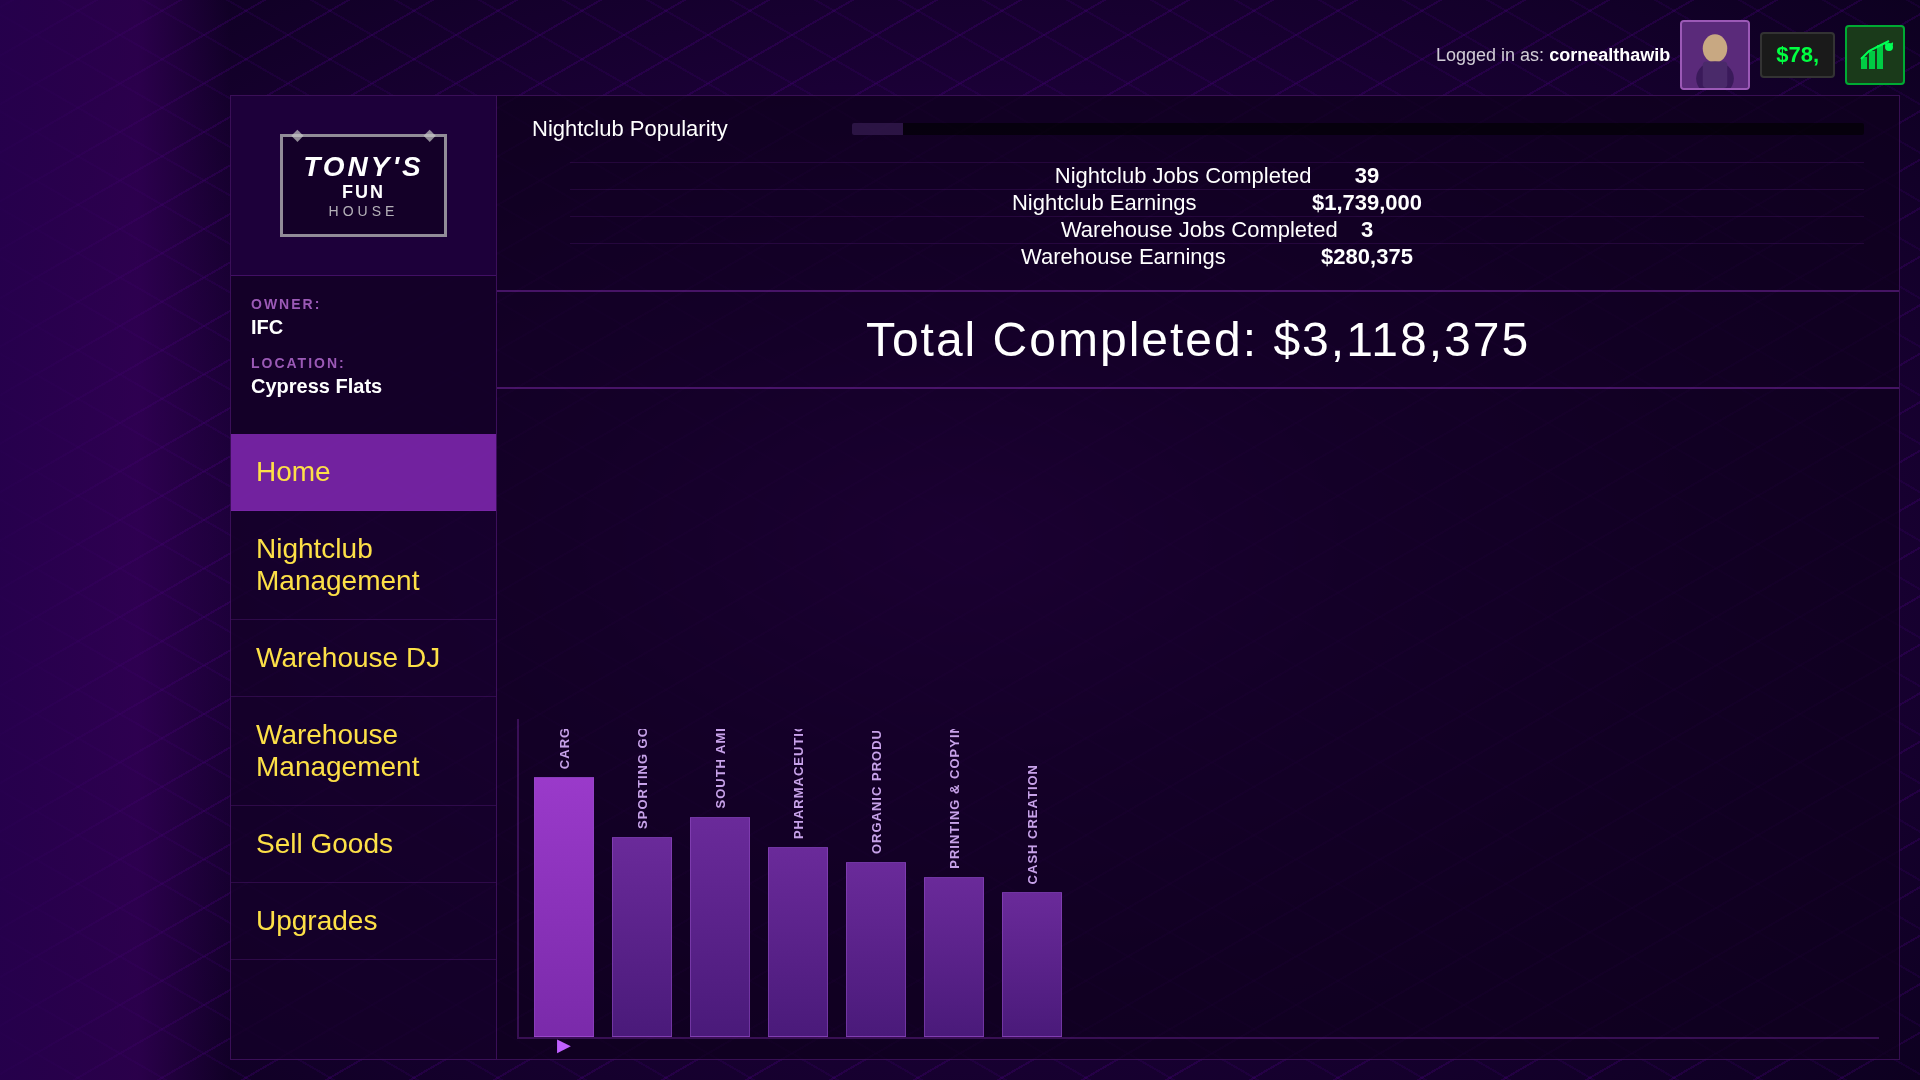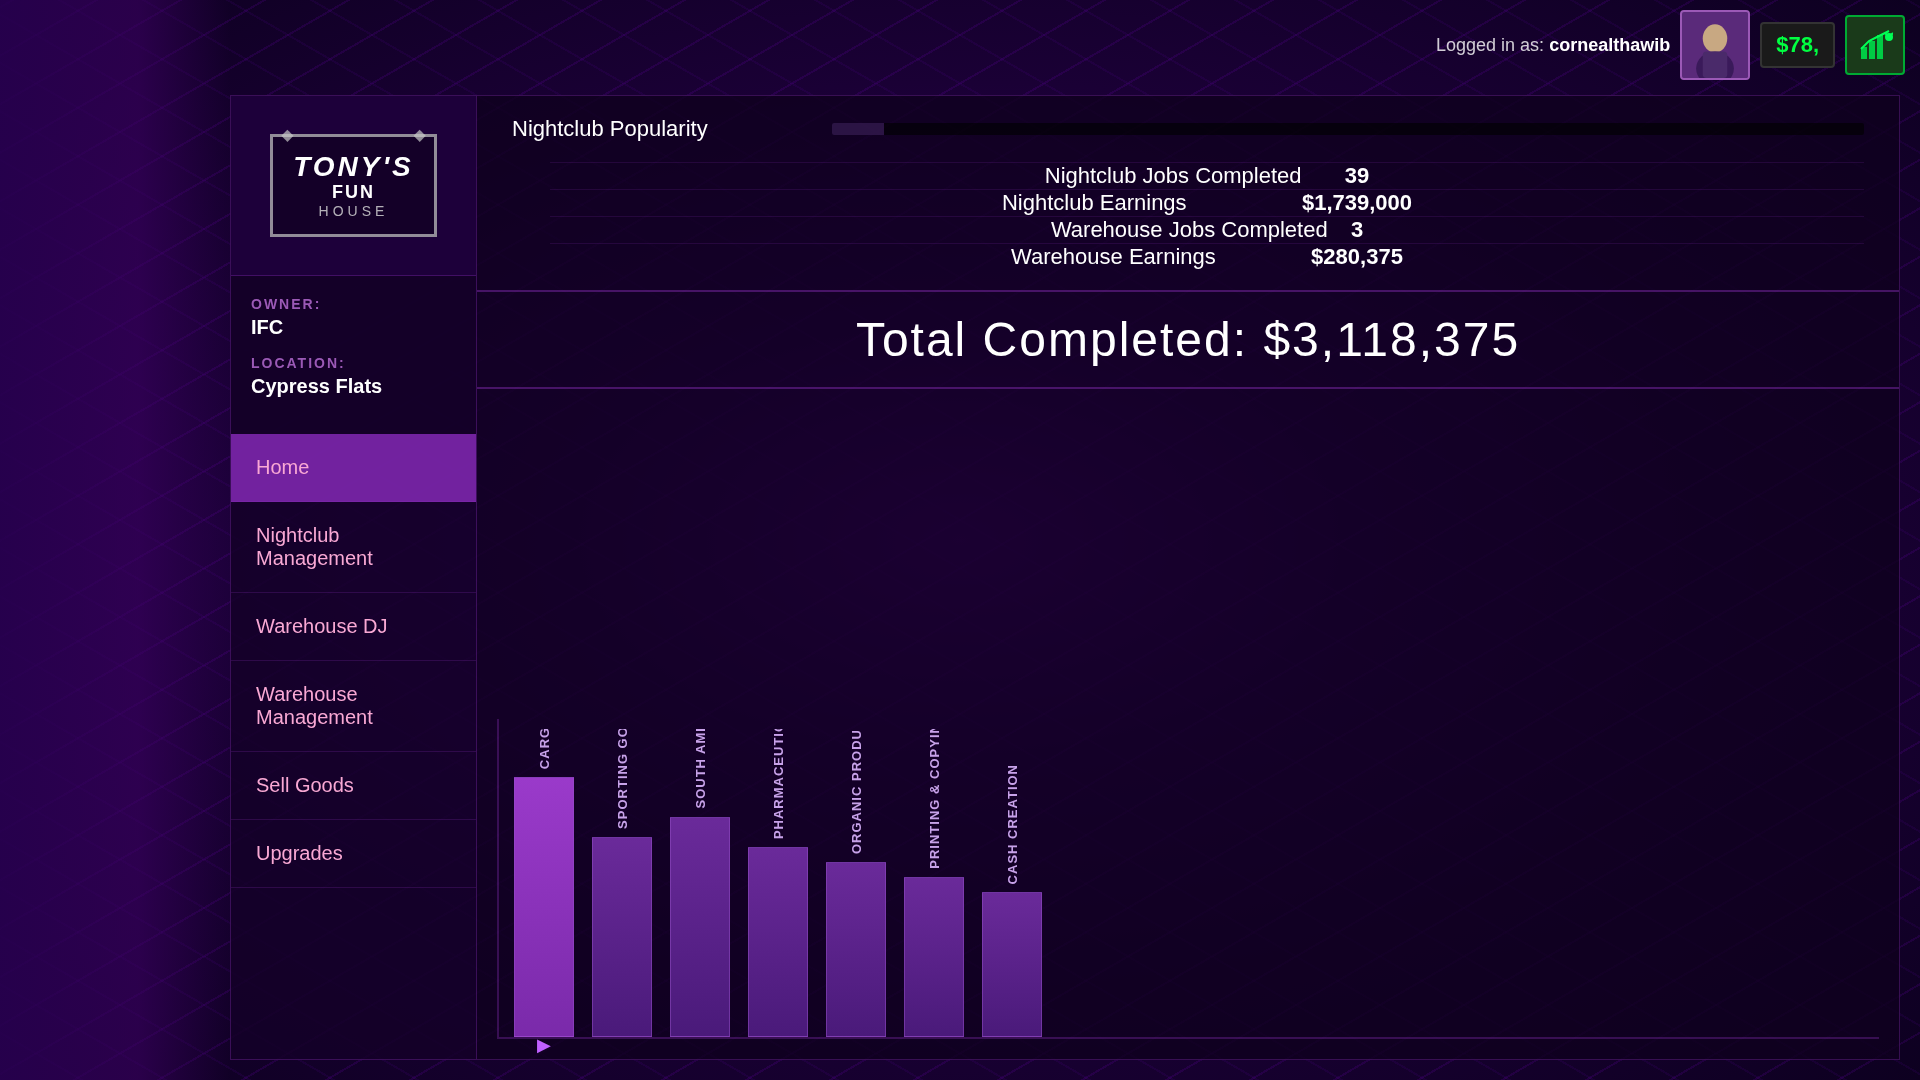--- a/index.html
+++ b/index.html
@@ -44,21 +44,21 @@
     }
 
     
     .topbar {
       position: absolute;
       top: 0;
       right: 0;
       display: flex;
       align-items: center;
       gap: 10px;
-      padding: 10px 15px;
+      padding: 20px 15px;
       z-index: 10;
     }
 
     .logged-in-text {
       color: rgba(255,255,255,0.8);
       font-size: 18px;
     }
 
     .username {
       color: #fff;
@@ -116,21 +116,21 @@
       top: 95px;
       left: 230px;
       right: 20px;
       bottom: 20px;
       display: flex;
       z-index: 5;
     }
 
     
     .sidebar {
-      width: 247px;
+      width: 267px;
       flex-shrink: 0;
       display: flex;
       flex-direction: column;
       background: rgba(20, 0, 40, 0.85);
       border: 1px solid rgba(150, 50, 200, 0.3);
     }
 
     .logo-area {
       padding: 20px;
       display: flex;
@@ -206,22 +206,22 @@
     }
 
     .nav-menu {
       flex: 1;
       display: flex;
       flex-direction: column;
     }
 
     .nav-item {
       padding: 22px 25px;
-      color: #f9a8d4;
-      font-size: 20px;
+      color: #fde047;
+      font-size: 28px;
       font-weight: 500;
       cursor: pointer;
       border-bottom: 1px solid rgba(150, 50, 200, 0.2);
       transition: background 0.2s;
     }
 
     .nav-item.active {
       background: rgba(130, 40, 180, 0.85);
     }
 

